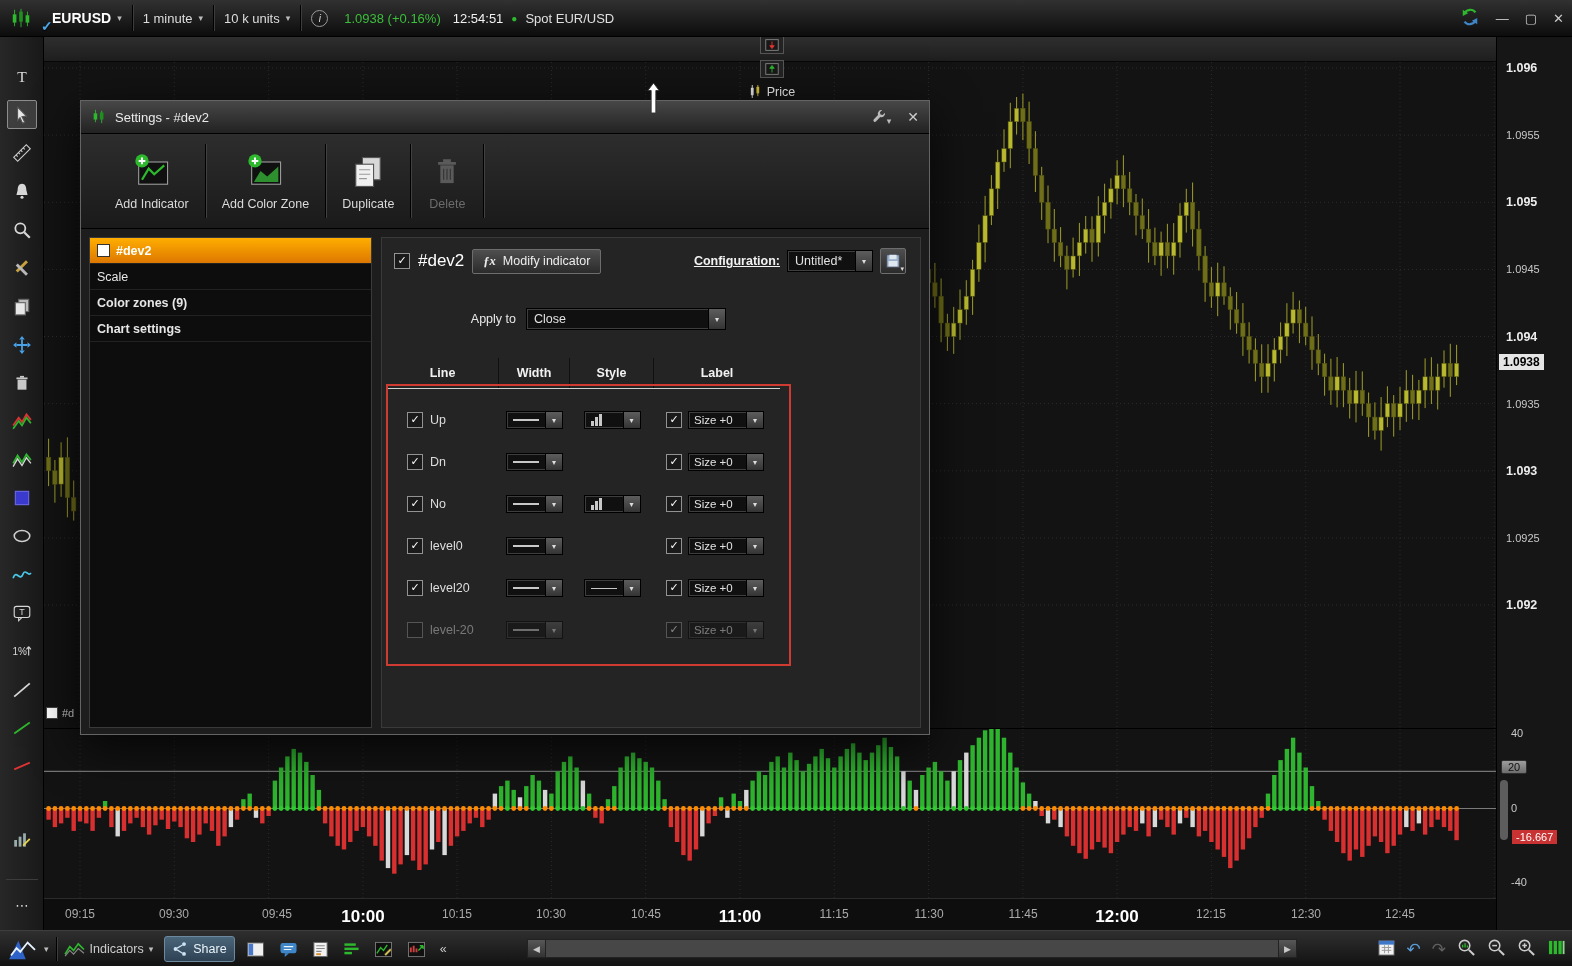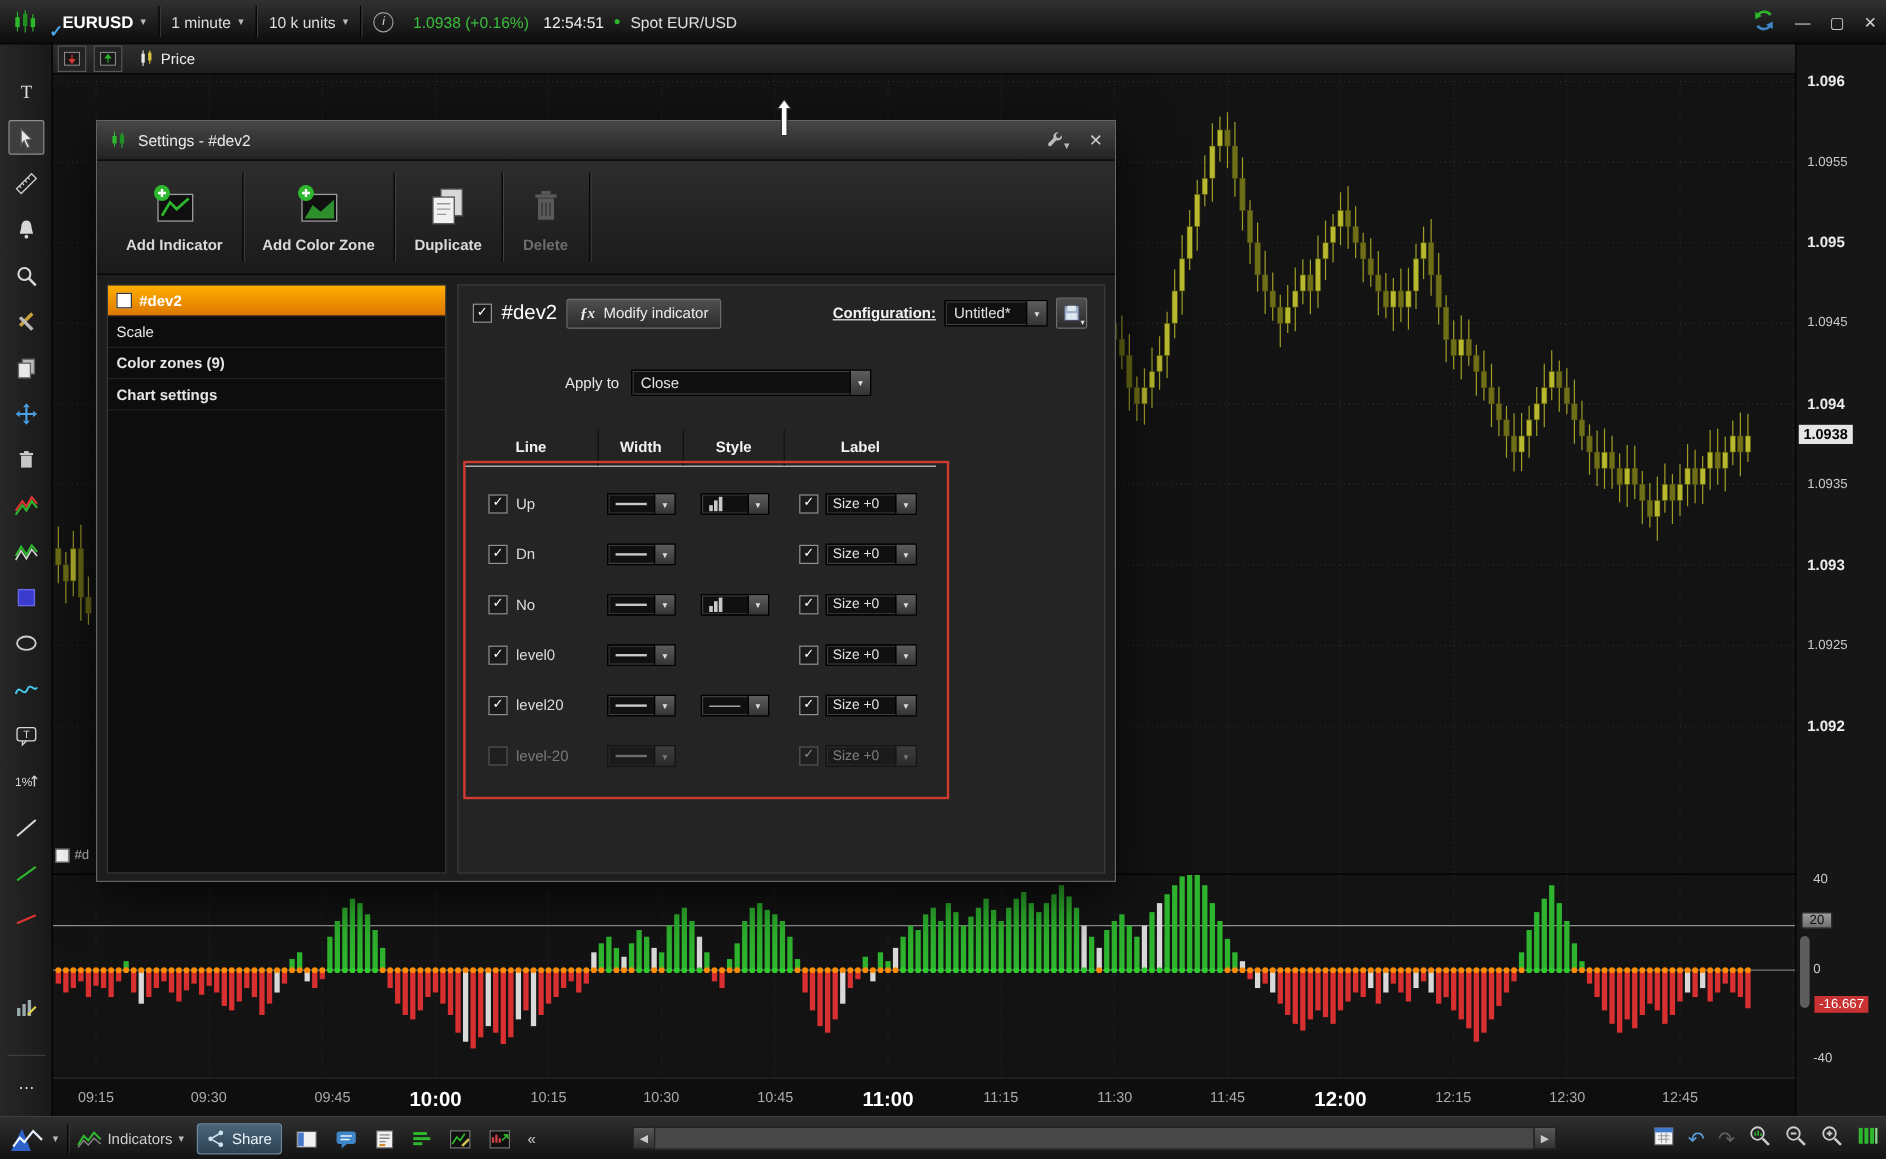--- a/index.html
+++ b/index.html
@@ -13,21 +13,21 @@
   .caret{font-size:9px;color:#bbb;}
   .infoc{width:15px;height:15px;border:1px solid #9a9a9a;border-radius:50%;font-size:10px;display:flex;align-items:center;justify-content:center;color:#ddd;font-style:italic;}
   .quote{color:#3abf3a;padding:0 6px;}
   .tb-time{color:#f2f2f2;padding:0 6px;}
   .statusdot{color:#2db82d;font-size:10px;padding:0 2px;}
   .market{padding:0 6px;color:#e0e0e0;}
   #winctrl{position:absolute;right:8px;top:0;height:36px;display:flex;align-items:center;gap:16px;color:#ccc;font-size:13px;}
   #synccheck{position:absolute;left:41px;top:18px;color:#4aa7e8;font-weight:bold;font-size:14px;z-index:32;text-shadow:0 1px 1px #000;}
 
   
-  #pricebar{position:absolute;left:44px;top:36px;width:1452px;height:26px;background:linear-gradient(#2f2f2f,#1e1e1e);border-bottom:1px solid #070707;display:flex;align-items:center;gap:6px;padding-left:4px;box-sizing:border-box;z-index:6;}
+  #pricebar{position:absolute;left:44px;top:36px;width:1452px;height:26px;background:linear-gradient(#2f2f2f,#1e1e1e);border-bottom:1px solid #070707;display:flex;align-items:center;gap:6px;padding-left:4px;box-sizing:border-box;z-index:6;flex-direction:column;}
   .pb-btn{width:22px;height:20px;border:1px solid #565656;background:#232323;display:flex;align-items:center;justify-content:center;}
   .price-tab{display:flex;align-items:center;gap:5px;color:#ececec;font-size:12.5px;padding:0 8px;height:22px;}
 
   
   #sidebar{position:absolute;left:0;top:36px;width:44px;height:894px;background:linear-gradient(90deg,#272727,#191919);border-right:1px solid #000;display:flex;flex-direction:column;align-items:center;padding-top:26px;box-sizing:border-box;z-index:6;}
   .tool{width:28px;height:28px;margin-bottom:10px;display:flex;align-items:center;justify-content:center;border:1px solid transparent;border-radius:2px;}
   .tool svg{width:20px;height:20px;}
   .tool.sel{background:#3e3e3e;border:1px solid #8d8d8d;}
   .sb-spacer{height:38px;}
   .sb-div{width:32px;height:1px;background:#3c3c3c;margin:14px 0 12px 0;}
@@ -62,21 +62,21 @@
   .sarrow{width:17px;background:linear-gradient(#575757,#333);border:1px solid #222;color:#c8c8c8;font-size:9px;display:flex;align-items:center;justify-content:center;}
   .strack{flex:1;background:#474747;border-top:1px solid #222;border-bottom:1px solid #222;}
   #bright{position:absolute;right:4px;top:0;height:36px;display:flex;align-items:center;gap:11px;padding-right:2px;}
   .undo{color:#5b9bd5;font-size:17px;}
   .redo{color:#606060;font-size:17px;}
 
   
   #dialog{position:absolute;left:80px;top:100px;width:850px;height:635px;background:#1d1d1d;border:1px solid #646464;box-shadow:0 12px 44px rgba(0,0,0,.75);z-index:20;box-sizing:border-box;}
   .dlg-title{height:32px;background:linear-gradient(#474747,#222);display:flex;align-items:center;gap:8px;padding:0 10px;color:#eaeaea;font-size:13px;border-bottom:1px solid #000;}
   .dlg-tools{margin-left:auto;display:flex;gap:16px;align-items:center;color:#ccc;font-size:14px;}
-  .dlg-toolbar{height:94px;background:linear-gradient(#2d2d2d,#1a1a1a);border-bottom:1px solid #000;display:flex;align-items:center;padding-left:8px;font-weight:bold;}
+  .dlg-toolbar{height:94px;background:linear-gradient(#2d2d2d,#1a1a1a);border-bottom:1px solid #000;display:flex;align-items:center;padding-left:18px;}
   .tbtn{display:flex;flex-direction:column;align-items:center;gap:5px;color:#dadada;font-size:12.5px;padding:0 16px;}
   .tbtn.dis{color:#6c6c6c;}
   .tbtn svg{width:40px;height:40px;}
   .tbsep{width:1px;height:74px;background:#000;box-shadow:1px 0 0 #414141;}
   .dlg-body{display:flex;gap:9px;padding:8px;height:491px;box-sizing:content-box;}
   .dlg-list{width:283px;background:#0d0d0d;border:1px solid #3a3a3a;box-sizing:border-box;}
   .litem{height:25px;display:flex;align-items:center;gap:6px;padding:0 7px;color:#e6e6e6;font-size:12.5px;border-bottom:1px solid #222;}
   .litem.sel{background:linear-gradient(#ffae00,#dd7700);color:#fff;}
   .litem.b{font-weight:bold;}
   .swatch{width:11px;height:11px;background:#fff;border:1px solid #333;flex:none;}

